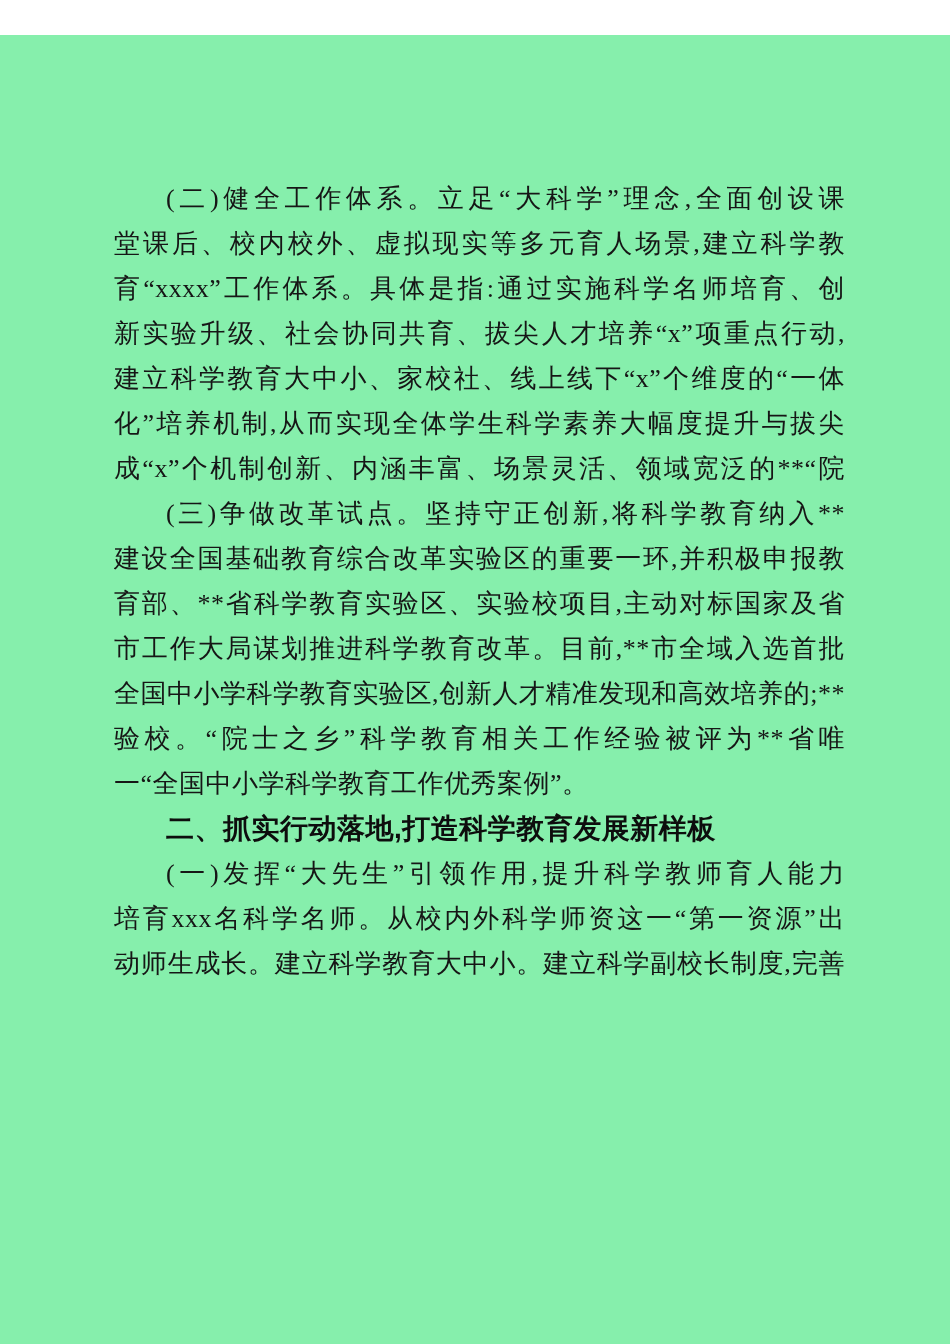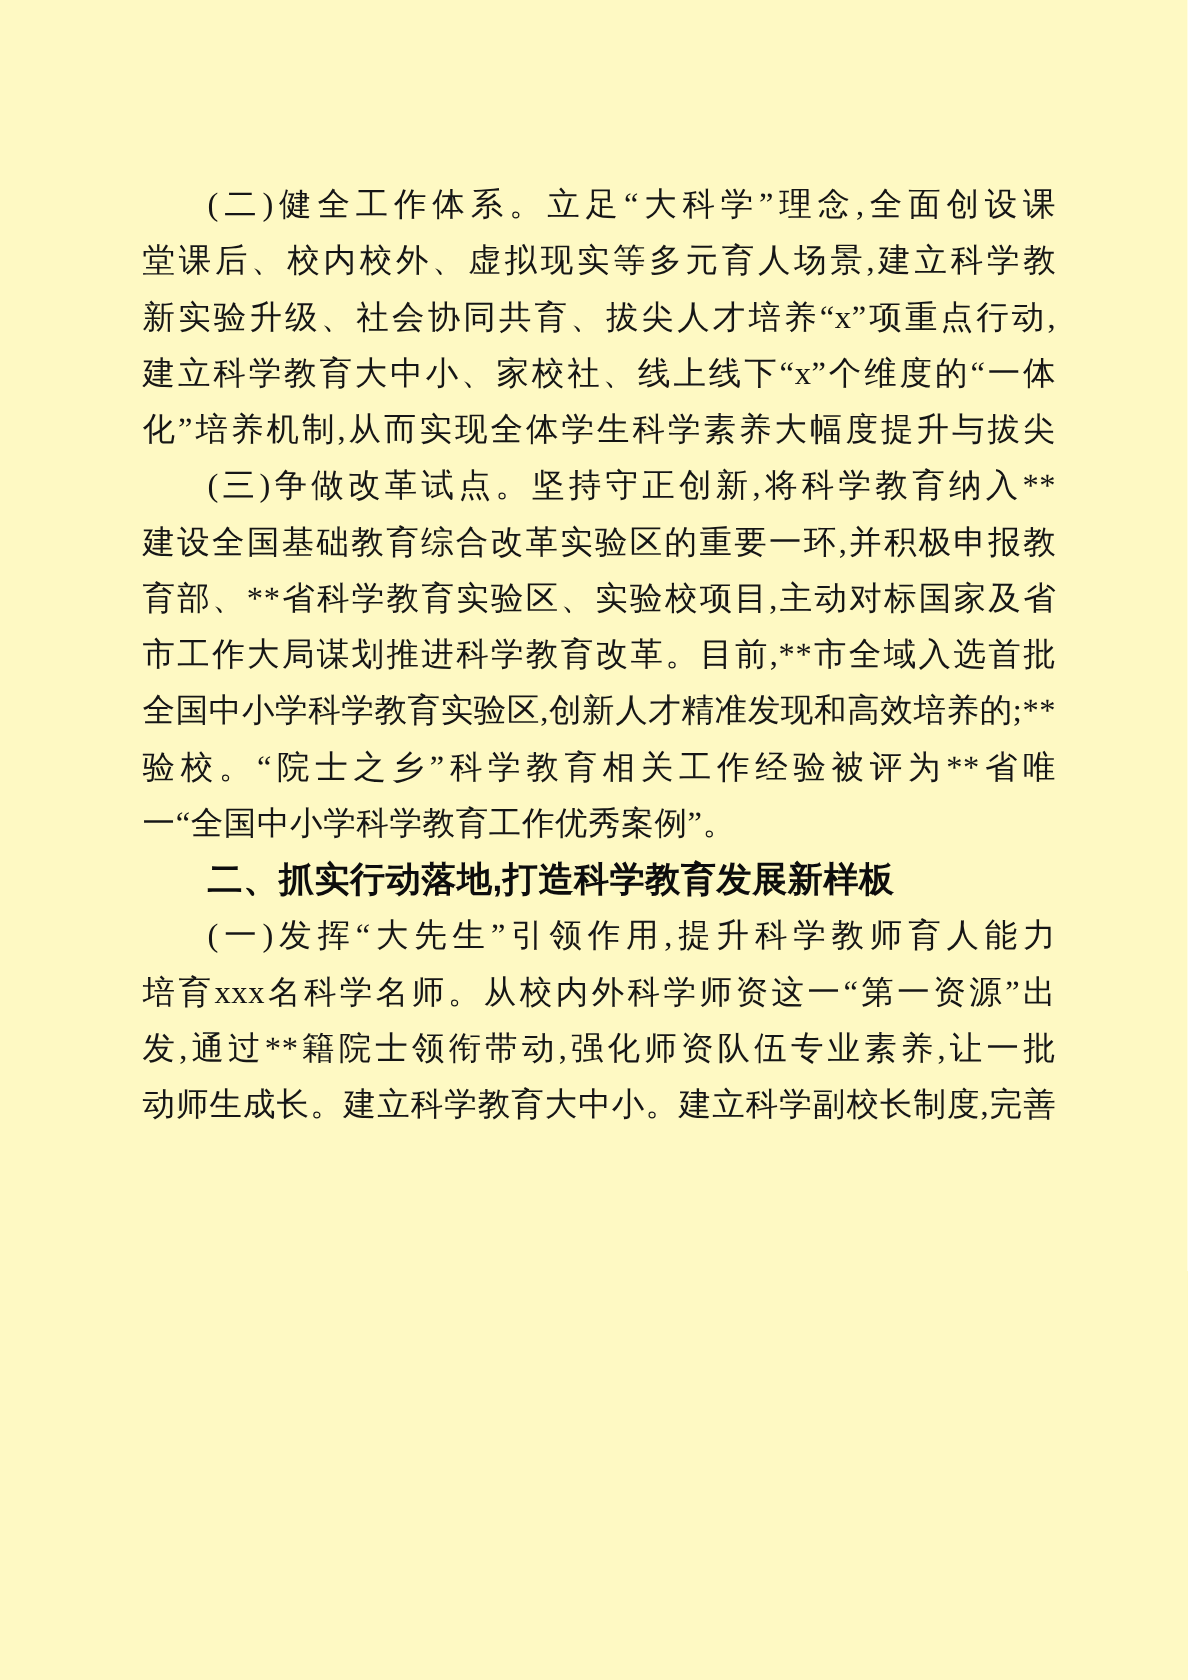--- a/index.html
+++ b/index.html
@@ -8,21 +8,22 @@
     width: 950px;
     height: 1344px;
     position: relative;
     overflow: hidden;
     font-family: "Liberation Serif", "DejaVu Serif", serif;
     color: #161616;
   }
   .page {
     position: absolute;
     inset: 0;
-    background: #fef9c3;
+    background: #86efac;
+    margin-top: 35px;
   }
   .content {
     position: absolute;
     left: 114px;
     top: 141px;
     width: 731px;
   }
   .line {
     height: 45px;
     line-height: 45px;
@@ -44,33 +45,34 @@
   }
 </style>
 </head>
 <body>
 
 <div class="page">
   <div class="content">
 
     <div class="line first">(二)健全工作体系。立足“大科学”理念,全面创设课</div>
     <div class="line">堂课后、校内校外、虚拟现实等多元育人场景,建立科学教</div>
+    <div class="line">育“xxxx”工作体系。具体是指:通过实施科学名师培育、创</div>
     <div class="line">新实验升级、社会协同共育、拔尖人才培养“x”项重点行动,</div>
     <div class="line">建立科学教育大中小、家校社、线上线下“x”个维度的“一体</div>
     <div class="line">化”培养机制,从而实现全体学生科学素养大幅度提升与拔尖</div>
+    <div class="line">成“x”个机制创新、内涵丰富、场景灵活、领域宽泛的**“院</div>
 
     <div class="line first">(三)争做改革试点。坚持守正创新,将科学教育纳入**</div>
     <div class="line">建设全国基础教育综合改革实验区的重要一环,并积极申报教</div>
     <div class="line">育部、**省科学教育实验区、实验校项目,主动对标国家及省</div>
     <div class="line">市工作大局谋划推进科学教育改革。目前,**市全域入选首批</div>
     <div class="line">全国中小学科学教育实验区,创新人才精准发现和高效培养的;**</div>
     <div class="line">验校。“院士之乡”科学教育相关工作经验被评为**省唯</div>
     <div class="line para-end">一“全国中小学科学教育工作优秀案例”。</div>
 
     <div class="line heading first">二、抓实行动落地,打造科学教育发展新样板</div>
 
     <div class="line first">(一)发挥“大先生”引领作用,提升科学教师育人能力</div>
     <div class="line">培育xxx名科学名师。从校内外科学师资这一“第一资源”出</div>
-    <div class="line">发,通过**籍院士领衔带动,强化师资队伍专业素养,让一批</div>
     <div class="line">动师生成长。建立科学教育大中小。建立科学副校长制度,完善</div>
 
   </div>
 </div>
 
 </body></html>

